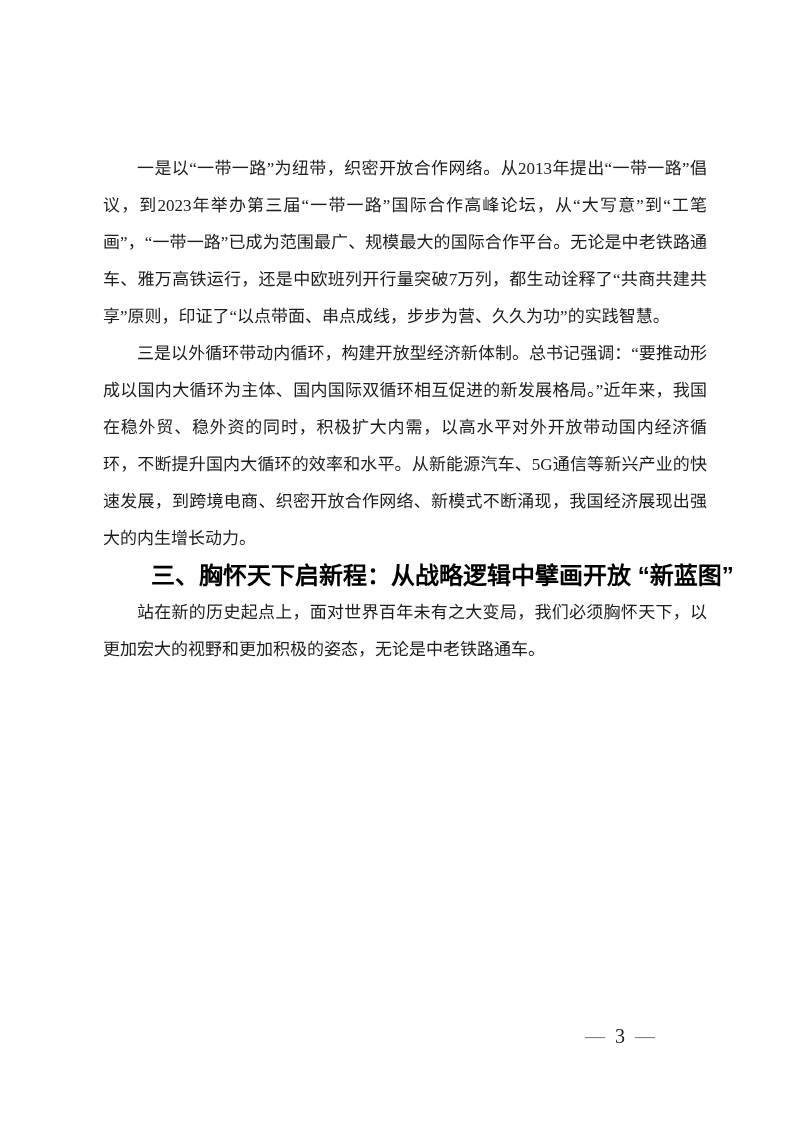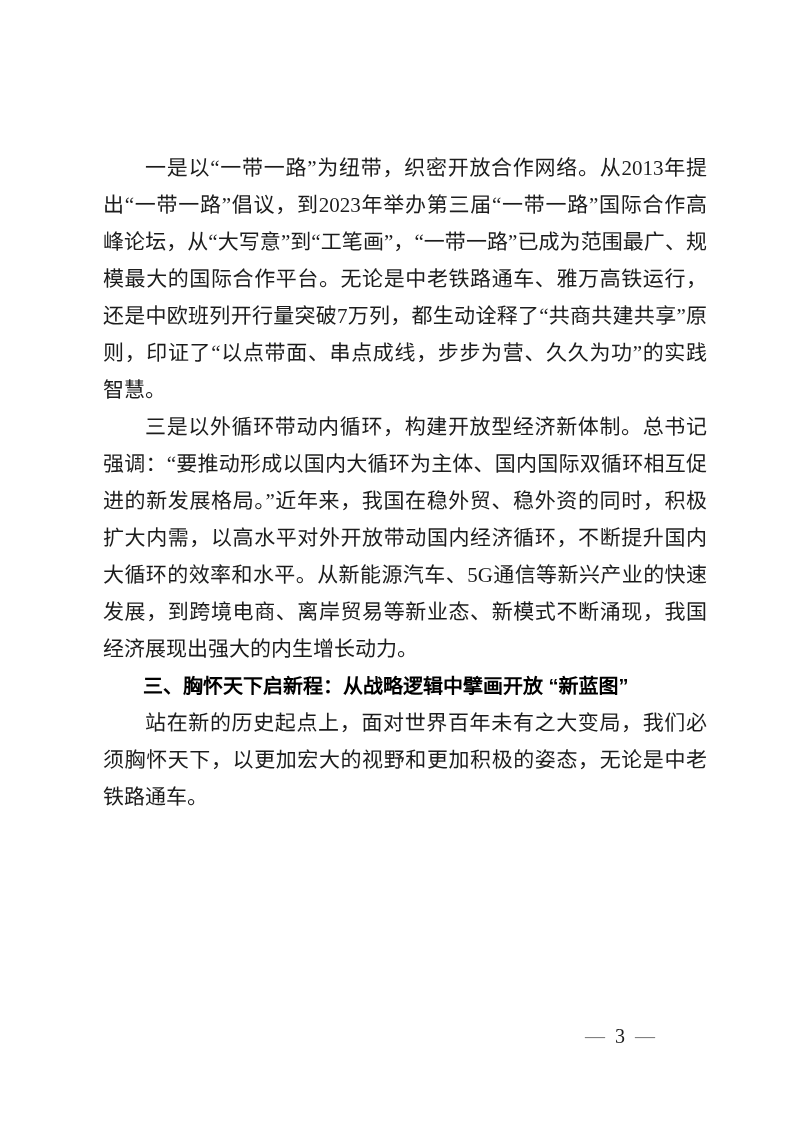--- a/index.html
+++ b/index.html
@@ -17,30 +17,30 @@
     background: #ffffff;
     overflow: hidden;
   }
   .content {
     position: absolute;
     left: 103px;
     top: 150px;
     width: 604px;
   }
   .content p {
-    font-size: 21px;
+    font-size: 17px;
     line-height: 37px;
     color: #1c1c1c;
     text-align: justify;
     text-justify: inter-ideograph;
     text-indent: 2em;
     word-break: break-all;
   }
   .content h2 {
-    font-size: 20px;
+    font-size: 24px;
     line-height: 37px;
     font-weight: bold;
     font-family: "Liberation Sans", "DejaVu Sans", sans-serif;
     color: #000000;
     text-indent: 2em;
     white-space: nowrap;
   }
   .page-number {
     position: absolute;
     top: 1024px;
@@ -58,21 +58,21 @@
     color: #1c1c1c;
     padding: 0 8px;
   }
 </style>
 </head>
 <body>
 
 <div class="page">
   <div class="content">
     <p>一是以“一带一路”为纽带，织密开放合作网络。从2013年提出“一带一路”倡议，到2023年举办第三届“一带一路”国际合作高峰论坛，从“大写意”到“工笔画”，“一带一路”已成为范围最广、规模最大的国际合作平台。无论是中老铁路通车、雅万高铁运行，还是中欧班列开行量突破7万列，都生动诠释了“共商共建共享”原则，印证了“以点带面、串点成线，步步为营、久久为功”的实践智慧。</p>
-    <p>三是以外循环带动内循环，构建开放型经济新体制。总书记强调：“要推动形成以国内大循环为主体、国内国际双循环相互促进的新发展格局。”近年来，我国在稳外贸、稳外资的同时，积极扩大内需，以高水平对外开放带动国内经济循环，不断提升国内大循环的效率和水平。从新能源汽车、5G通信等新兴产业的快速发展，到跨境电商、离岸贸易等新业态、新模式不断涌现，我国经济展现出强大的内生增长动力。</p>
+    <p>三是以外循环带动内循环，构建开放型经济新体制。总书记强调：“要推动形成以国内大循环为主体、国内国际双循环相互促进的新发展格局。”近年来，我国在稳外贸、稳外资的同时，积极扩大内需，以高水平对外开放带动国内经济循环，不断提升国内大循环的效率和水平。从新能源汽车、5G通信等新兴产业的快速发展，到跨境电商、织密开放合作网络、新模式不断涌现，我国经济展现出强大的内生增长动力。</p>
     <h2>三、胸怀天下启新程：从战略逻辑中擘画开放 “新蓝图”</h2>
     <p>站在新的历史起点上，面对世界百年未有之大变局，我们必须胸怀天下，以更加宏大的视野和更加积极的姿态，无论是中老铁路通车。</p>
   </div>
 
   <div class="page-number">
     <span class="dash">—</span><span class="num">3</span><span class="dash">—</span>
   </div>
 </div>
 
 </body></html>

